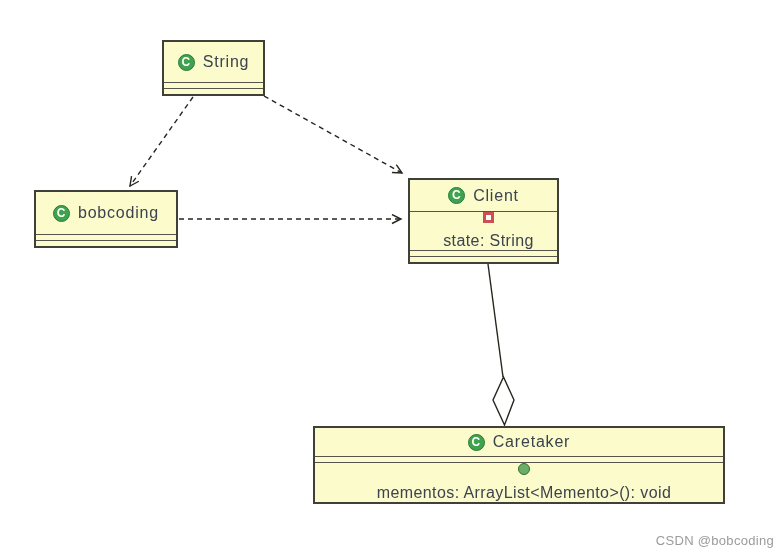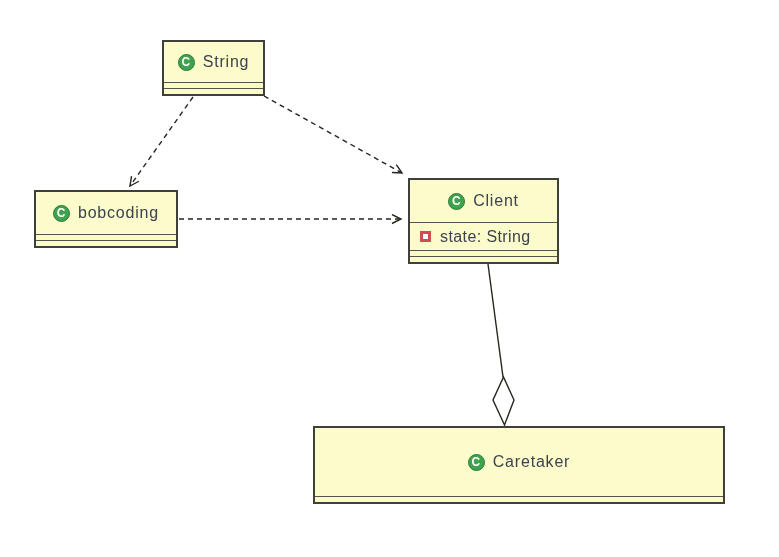--- a/index.html
+++ b/index.html
@@ -23,20 +23,21 @@
     width:17px;height:17px;border-radius:50%;
     background:#3FA34D;border:1px solid #2C7A3C;box-sizing:border-box;
     color:#ffffff;font-size:12px;font-weight:bold;line-height:15px;text-align:center;
     flex:0 0 auto;
   }
   .strip{flex:0 0 5px;border-top:1px solid #55534B;}
   .member-row{
     display:flex;align-items:center;gap:9px;padding-left:10px;box-sizing:border-box;
     border-top:1px solid #55534B;color:#3C434E;font-size:16px;letter-spacing:0.4px;
     white-space:nowrap;
+    flex-direction:column;
   }
   .field-icon{
     width:11px;height:11px;box-sizing:border-box;flex:0 0 auto;
     background:#ffffff;border:3px solid #CC5052;
   }
   .method-icon{
     width:12px;height:12px;border-radius:50%;box-sizing:border-box;flex:0 0 auto;
     background:#6AAE6A;border:1px solid #2F6F2F;
   }
 
@@ -106,15 +107,20 @@
     <div class="strip"></div>
     <div class="strip"></div>
   </div>
 
   <div class="uml-box box-caretaker">
     <div class="uml-title">
       <span class="class-icon">C</span>
       <span>Caretaker</span>
     </div>
     <div class="strip"></div>
+    <div class="member-row">
+      <span class="method-icon"></span>
+      <span>mementos: ArrayList&lt;Memento&gt;(): void</span>
+    </div>
   </div>
 
+  <div class="watermark">CSDN @bobcoding</div>
 </div>
 
 </body></html>

